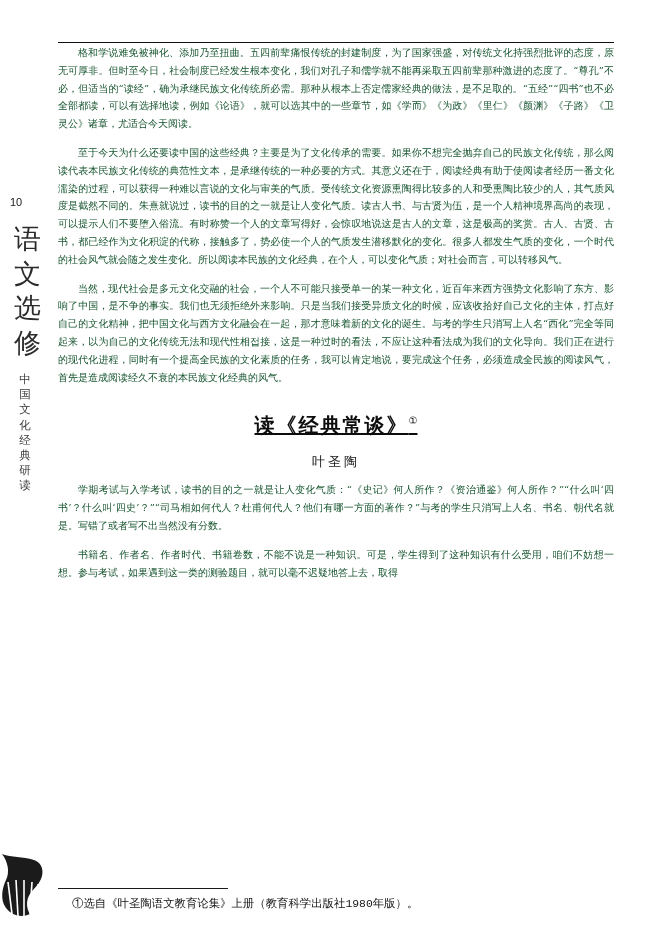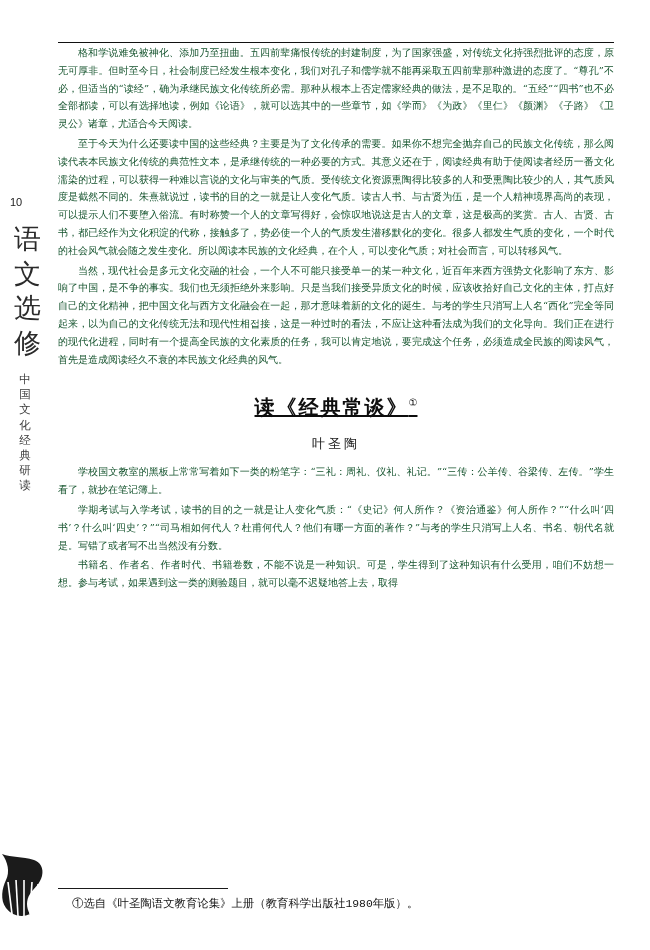--- a/index.html
+++ b/index.html
@@ -103,21 +103,21 @@
     margin: 0 0 0 0;
     font-family: "DejaVu Serif", serif;
     font-size: 10px;
     line-height: 1.78;
     text-align: justify;
     text-justify: inter-ideograph;
     color: #14532d;
     text-indent: 2em;
   }
   p.body + p.body {
-    margin-top: 2px;
+    margin-top: 11px;
   }
 
   .section-title {
     margin: 26px 0 4px 0;
     text-align: center;
     font-family: "DejaVu Serif", serif;
     font-size: 20px;
     font-weight: bold;
     letter-spacing: 2px;
     color: #0d0d0d;
@@ -204,21 +204,20 @@
     <p class="body">格和学说难免被神化、添加乃至扭曲。五四前辈痛恨传统的封建制度，为了国家强盛，对传统文化持强烈批评的态度，原无可厚非。但时至今日，社会制度已经发生根本变化，我们对孔子和儒学就不能再采取五四前辈那种激进的态度了。“尊孔”不必，但适当的“读经”，确为承继民族文化传统所必需。那种从根本上否定儒家经典的做法，是不足取的。“五经”“四书”也不必全部都读，可以有选择地读，例如《论语》，就可以选其中的一些章节，如《学而》《为政》《里仁》《颜渊》《子路》《卫灵公》诸章，尤适合今天阅读。</p>
     <p class="body">至于今天为什么还要读中国的这些经典？主要是为了文化传承的需要。如果你不想完全抛弃自己的民族文化传统，那么阅读代表本民族文化传统的典范性文本，是承继传统的一种必要的方式。其意义还在于，阅读经典有助于使阅读者经历一番文化濡染的过程，可以获得一种难以言说的文化与审美的气质。受传统文化资源熏陶得比较多的人和受熏陶比较少的人，其气质风度是截然不同的。朱熹就说过，读书的目的之一就是让人变化气质。读古人书、与古贤为伍，是一个人精神境界高尚的表现，可以提示人们不要堕入俗流。有时称赞一个人的文章写得好，会惊叹地说这是古人的文章，这是极高的奖赏。古人、古贤、古书，都已经作为文化积淀的代称，接触多了，势必使一个人的气质发生潜移默化的变化。很多人都发生气质的变化，一个时代的社会风气就会随之发生变化。所以阅读本民族的文化经典，在个人，可以变化气质；对社会而言，可以转移风气。</p>
     <p class="body">当然，现代社会是多元文化交融的社会，一个人不可能只接受单一的某一种文化，近百年来西方强势文化影响了东方、影响了中国，是不争的事实。我们也无须拒绝外来影响。只是当我们接受异质文化的时候，应该收拾好自己文化的主体，打点好自己的文化精神，把中国文化与西方文化融会在一起，那才意味着新的文化的诞生。与考的学生只消写上人名“西化”完全等同起来，以为自己的文化传统无法和现代性相접接，这是一种过时的看法，不应让这种看法成为我们的文化导向。我们正在进行的现代化进程，同时有一个提高全民族的文化素质的任务，我可以肯定地说，要完成这个任务，必须造成全民族的阅读风气，首先是造成阅读经久不衰的本民族文化经典的风气。</p>
 
     <div class="section-title">
       <span>读《经典常谈》</span><span class="fnmark">①</span>
     </div>
 
     <div class="author">叶圣陶</div>
 
-    <p class="body">学校国文教室的黑板上常常写着如下一类的粉笔字：“三礼：周礼、仪礼、礼记。”“三传：公羊传、谷梁传、左传。”学生看了，就抄在笔记簿上。</p>
     <p class="body">学期考试与入学考试，读书的目的之一就是让人变化气质：“《史记》何人所作？《资治通鉴》何人所作？”“什么叫‘四书’？什么叫‘四史’？”“司马相如何代人？杜甫何代人？他们有哪一方面的著作？”与考的学生只消写上人名、书名、朝代名就是。写错了或者写不出当然没有分数。</p>
     <p class="body">书籍名、作者名、作者时代、书籍卷数，不能不说是一种知识。可是，学生得到了这种知识有什么受用，咱们不妨想一想。参与考试，如果遇到这一类的测验题目，就可以毫不迟疑地答上去，取得</p>
   </div>
 
   <div class="footnote-rule"></div>
   <div class="footnote">①选自《叶圣陶语文教育论集》上册（教育科学出版社1980年版）。</div>
 
 </div>
 
 </body></html>

